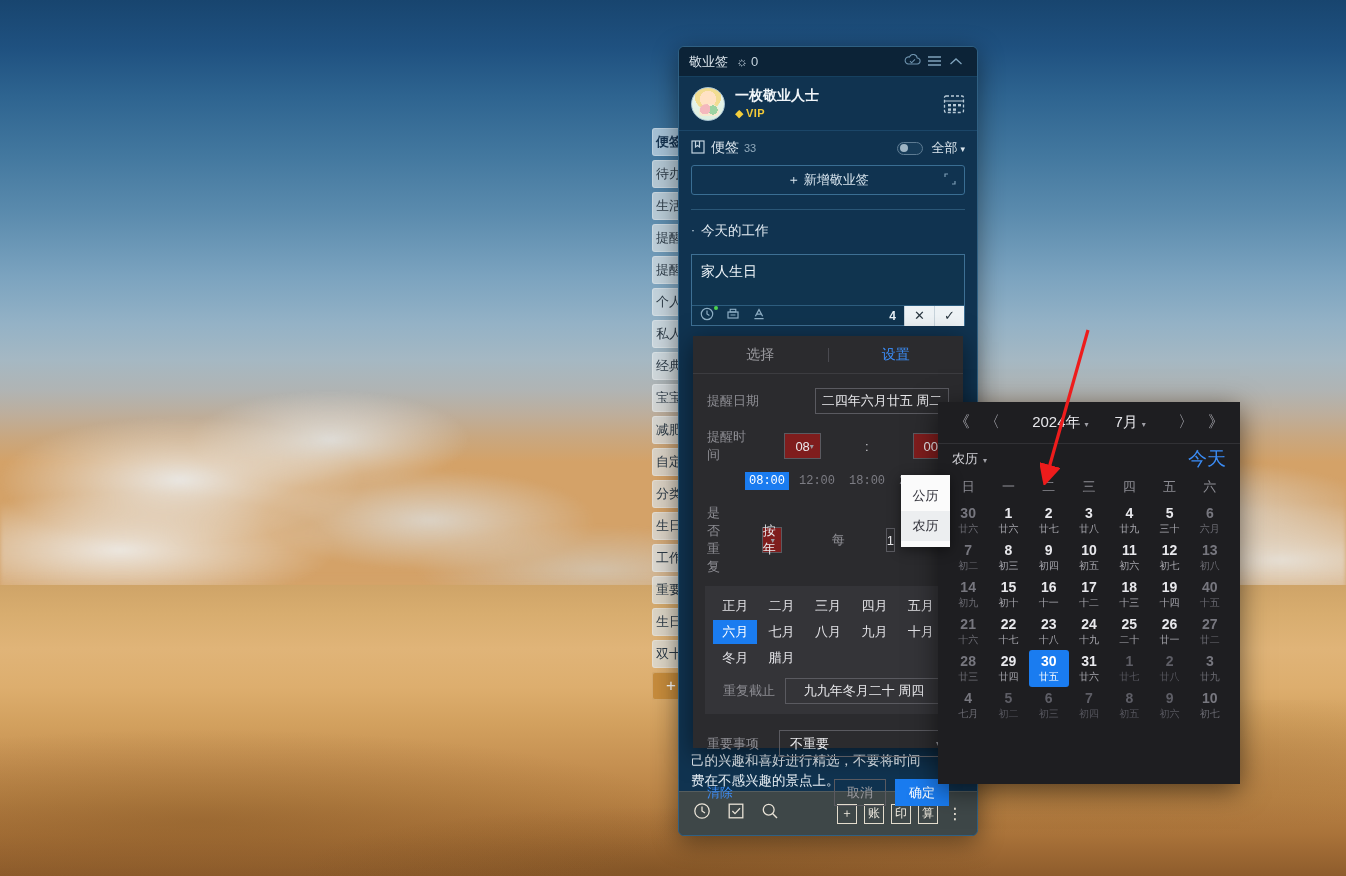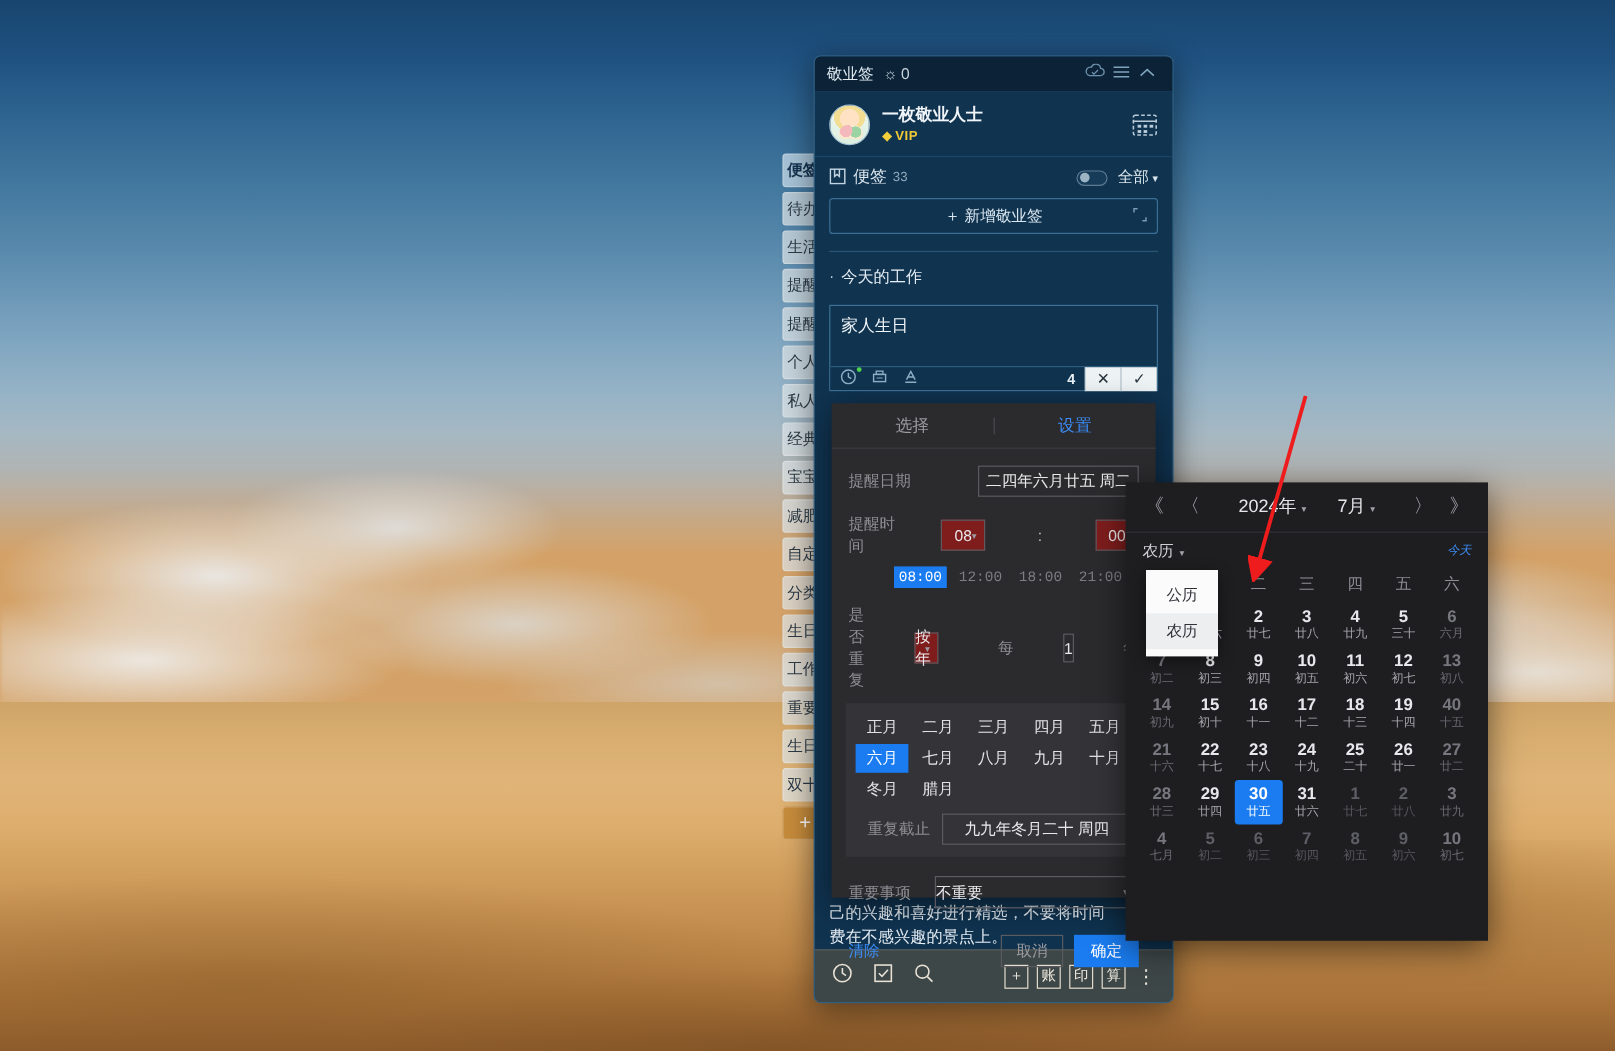--- a/index.html
+++ b/index.html
@@ -260,21 +260,21 @@
     text-align:center; font-size:13px; color:#e2e2e6; padding:3px 0; cursor:pointer;
   }
   .lm.sel { background:#1a7cf0; color:#fff; }
   #lunar-end { display:flex; align-items:center; margin-top:8px; }
   #lunar-end .le-label { width:72px; color:#8d8d93; font-size:13px; text-align:center; }
   #lunar-end .le-box { flex:1; border:1px solid #5a5a60; height:26px; display:flex; align-items:center; justify-content:center; color:#e9e9ec; font-size:13px; cursor:pointer; }
 
   #rp-imp { display:flex; align-items:center; padding:0 14px; margin-top:16px; }
   #rp-imp .sel2 {
     flex:1; border:1px solid #5a5a60; height:27px; color:#e9e9ec; font-size:13px;
-    display:flex; align-items:center; position:relative; cursor:pointer;
+    display:flex; align-items:center; padding-left:10px; position:relative; cursor:pointer;
   }
   #rp-imp .sel2 .caret { position:absolute; right:8px; font-size:8px; color:#9b9ba1; }
 
   #rp-actions { display:flex; align-items:center; padding:0 14px; margin-top:22px; }
   #rp-actions .clear { color:#3b8cf5; font-size:13px; cursor:pointer; }
   #rp-actions .spacer { flex:1; }
   .btn-cancel {
     width:52px; height:27px; border:1px solid #5a5a60; color:#9a9a9f;
     font-size:13px; display:flex; align-items:center; justify-content:center;
     margin-right:9px; cursor:pointer;
@@ -298,41 +298,41 @@
   #cal-head .nav.n2 { margin-left:10px; }
   #cal-head .spacer { flex:1; }
   #cal-head .ymsel { font-size:15px; color:#e6e6ea; cursor:pointer; }
   #cal-head .ymsel .caret { font-size:8px; margin-left:4px; color:#a0a0a7; }
   #cal-head .gap { width:26px; }
 
   #cal-sub { height:30px; display:flex; align-items:center; padding:0 14px; }
   #cal-sub .modesel { font-size:13px; color:#cfcfd4; cursor:pointer; position:relative; }
   #cal-sub .modesel .caret { font-size:8px; margin-left:5px; color:#a0a0a7; }
   #cal-sub .spacer { flex:1; }
-  #cal-sub .today { font-size:10px; color:#3b8cf5; cursor:pointer;font-style:italic; }
+  #cal-sub .today { font-size:19px; color:#3b8cf5; cursor:pointer; }
 
   #cal-grid { padding:0 10px; }
   #wk { display:grid; grid-template-columns:repeat(7,1fr); }
   #wk div { text-align:center; font-size:13px; color:#8d8d94; padding:4px 0 6px; }
   #days { display:grid; grid-template-columns:repeat(7,1fr); }
   .day {
     text-align:center; padding:3px 0 4px; cursor:pointer; border-radius:3px;
   }
   .day .d1 { font-size:14px; font-weight:bold; color:#e8e8ec; line-height:17px; }
   .day .d2 { font-size:10px; color:#a7a7ae; line-height:13px; }
   .day.out .d1 { color:#5e5e66; font-weight:bold; }
   .day.out .d2 { color:#57575f; }
   .day.we .d1 { color:#77777f; }
   .day.we .d2 { color:#6b6b73; }
   .day.sel { background:#1a7cf0; }
   .day.sel .d1, .day.sel .d2 { color:#fff; }
 
   
   #mode-dd {
-    position:absolute; left:955px; top:475px; width:60px;
+    position:absolute; left:901px; top:475px; width:49px;
     background:#fbfbfb; z-index:40;
     box-shadow:0 3px 12px rgba(0,0,0,.45);
     padding:6px 0;
   }
   #mode-dd .mi {
     height:30px; display:flex; align-items:center; justify-content:center;
     font-size:13px; color:#31313a; cursor:pointer;
   }
   #mode-dd .mi.hover { background:#eceef0; }
 

